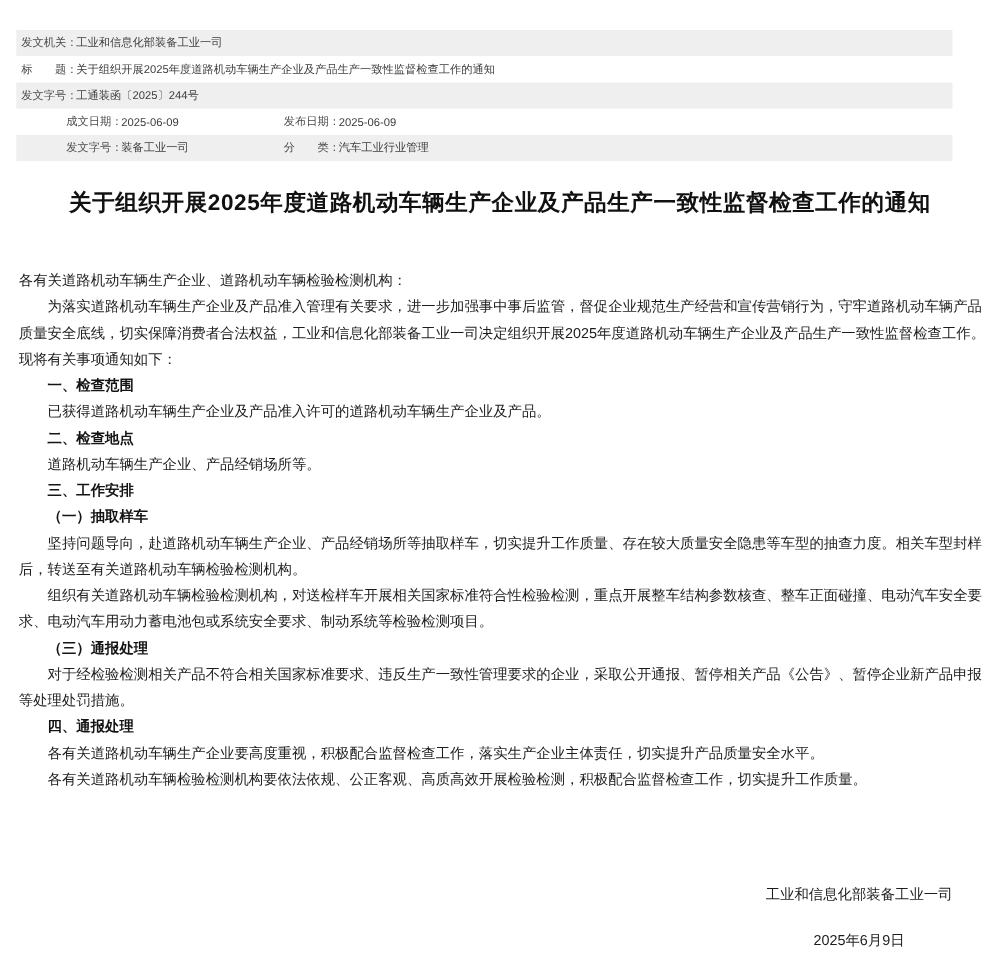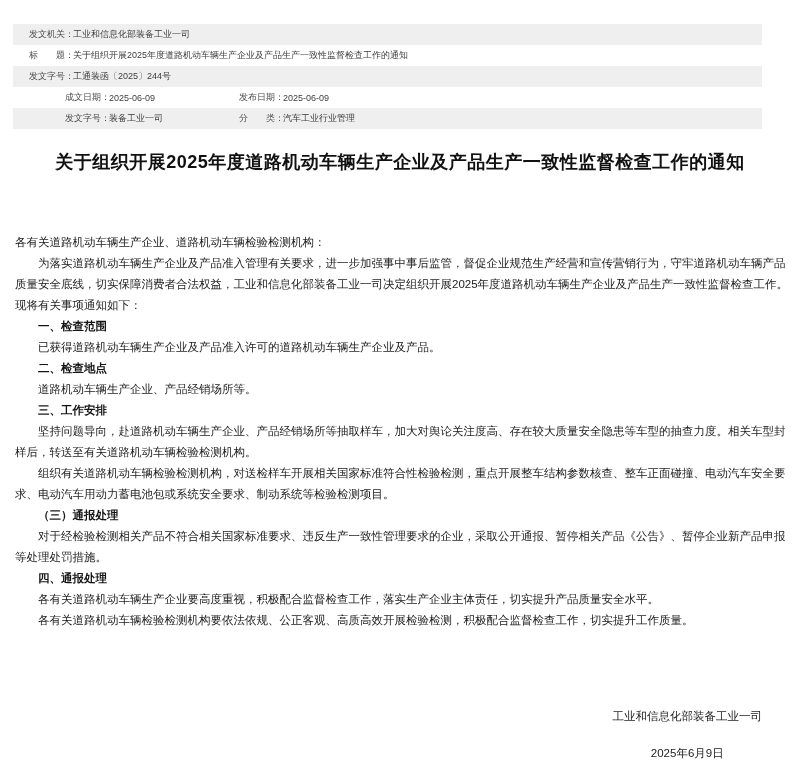--- a/index.html
+++ b/index.html
@@ -19,21 +19,21 @@
     top: 24px;
     left: 13px;
     width: 749px;
     font-size: 9px;
     color: #4c4c4c;
   }
   .meta-row {
     display: flex;
     align-items: center;
     height: 21px;
-    padding-left: 16px;
+    padding-left: 4px;
     background: #ffffff;
   }
   .meta-row.shaded { background: #efefef; }
   .meta-cell { display: flex; align-items: center; }
   .meta-cell.col1 { width: 174px; flex: none; margin-left: 36px; }
   .meta-cell.grow { flex: 1; }
   .meta-label {
     display: inline-block;
     width: 44px;
     flex: none;
@@ -51,21 +51,21 @@
     text-align: center;
     font-size: 18px;
     font-weight: 700;
     color: #111111;
     letter-spacing: 0.5px;
   }
 
   
   .doc-body {
     position: absolute;
-    top: 232px;
+    top: 215px;
     left: 15px;
     width: 775px;
     font-size: 11.5px;
     line-height: 21px;
     color: #1c1c1c;
   }
   .doc-body p { margin: 0; text-indent: 2em; }
   .doc-body p.salut { text-indent: 0; }
   .doc-body p.hd { font-weight: 700; color: #141414; }
 
@@ -128,21 +128,22 @@
 <div class="doc-title">关于组织开展2025年度道路机动车辆生产企业及产品生产一致性监督检查工作的通知</div>
 
 <div class="doc-body">
   <p class="salut">各有关道路机动车辆生产企业、道路机动车辆检验检测机构：</p>
   <p>为落实道路机动车辆生产企业及产品准入管理有关要求，进一步加强事中事后监管，督促企业规范生产经营和宣传营销行为，守牢道路机动车辆产品质量安全底线，切实保障消费者合法权益，工业和信息化部装备工业一司决定组织开展2025年度道路机动车辆生产企业及产品生产一致性监督检查工作。现将有关事项通知如下：</p>
   <p class="hd">一、检查范围</p>
   <p>已获得道路机动车辆生产企业及产品准入许可的道路机动车辆生产企业及产品。</p>
   <p class="hd">二、检查地点</p>
   <p>道路机动车辆生产企业、产品经销场所等。</p>
   <p class="hd">三、工作安排</p>
-  <p>坚持问题导向，赴道路机动车辆生产企业、产品经销场所等抽取样车，加大对舆论关注度高、存在较大质量安全隐患等车型的抽查力度。相关车型封样后，转送至有关道路机动车辆检验检测机构。</p>
+  <p class="hd">（一）抽取样车</p>
+  <p>坚持问题导向，赴道路机动车辆生产企业、产品经销场所等抽取样车，切实提升工作质量、存在较大质量安全隐患等车型的抽查力度。相关车型封样后，转送至有关道路机动车辆检验检测机构。</p>
   <p>组织有关道路机动车辆检验检测机构，对送检样车开展相关国家标准符合性检验检测，重点开展整车结构参数核查、整车正面碰撞、电动汽车安全要求、电动汽车用动力蓄电池包或系统安全要求、制动系统等检验检测项目。</p>
   <p class="hd">（三）通报处理</p>
   <p>对于经检验检测相关产品不符合相关国家标准要求、违反生产一致性管理要求的企业，采取公开通报、暂停相关产品《公告》、暂停企业新产品申报等处理处罚措施。</p>
   <p class="hd">四、通报处理</p>
   <p>各有关道路机动车辆生产企业要高度重视，积极配合监督检查工作，落实生产企业主体责任，切实提升产品质量安全水平。</p>
   <p>各有关道路机动车辆检验检测机构要依法依规、公正客观、高质高效开展检验检测，积极配合监督检查工作，切实提升工作质量。</p>
 </div>
 
 <div class="signature">
   <div class="sig-org">工业和信息化部装备工业一司</div>

